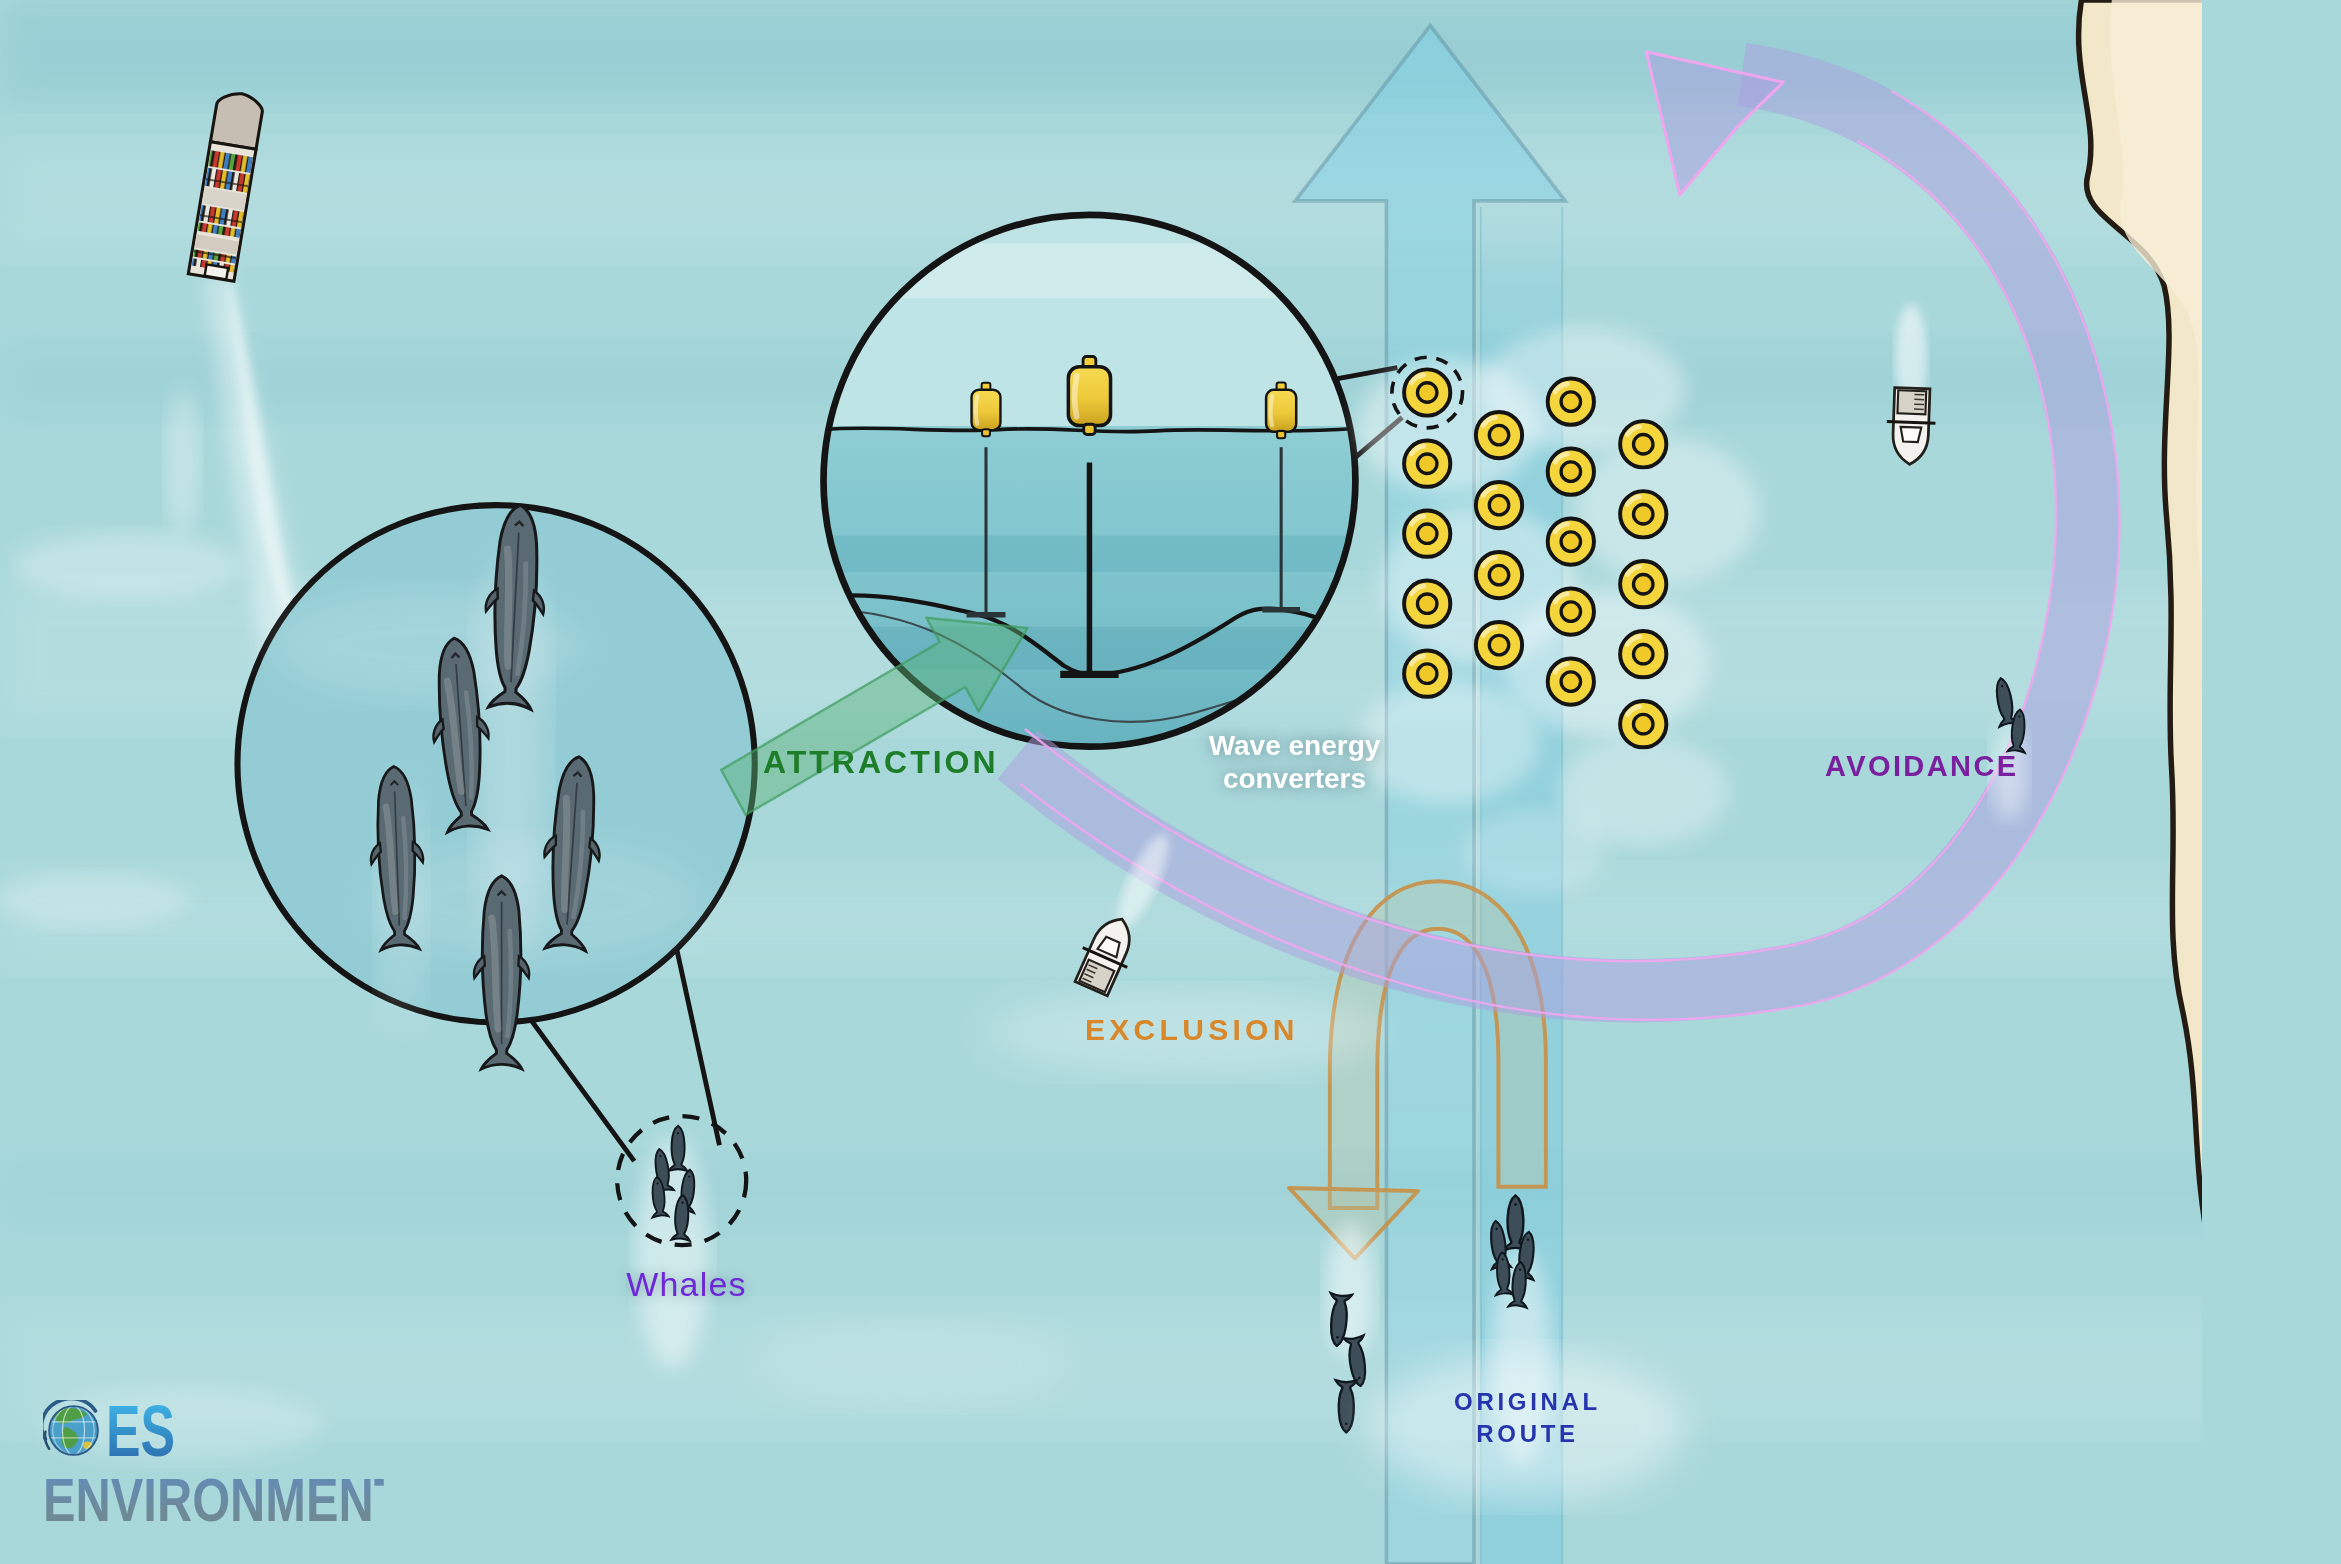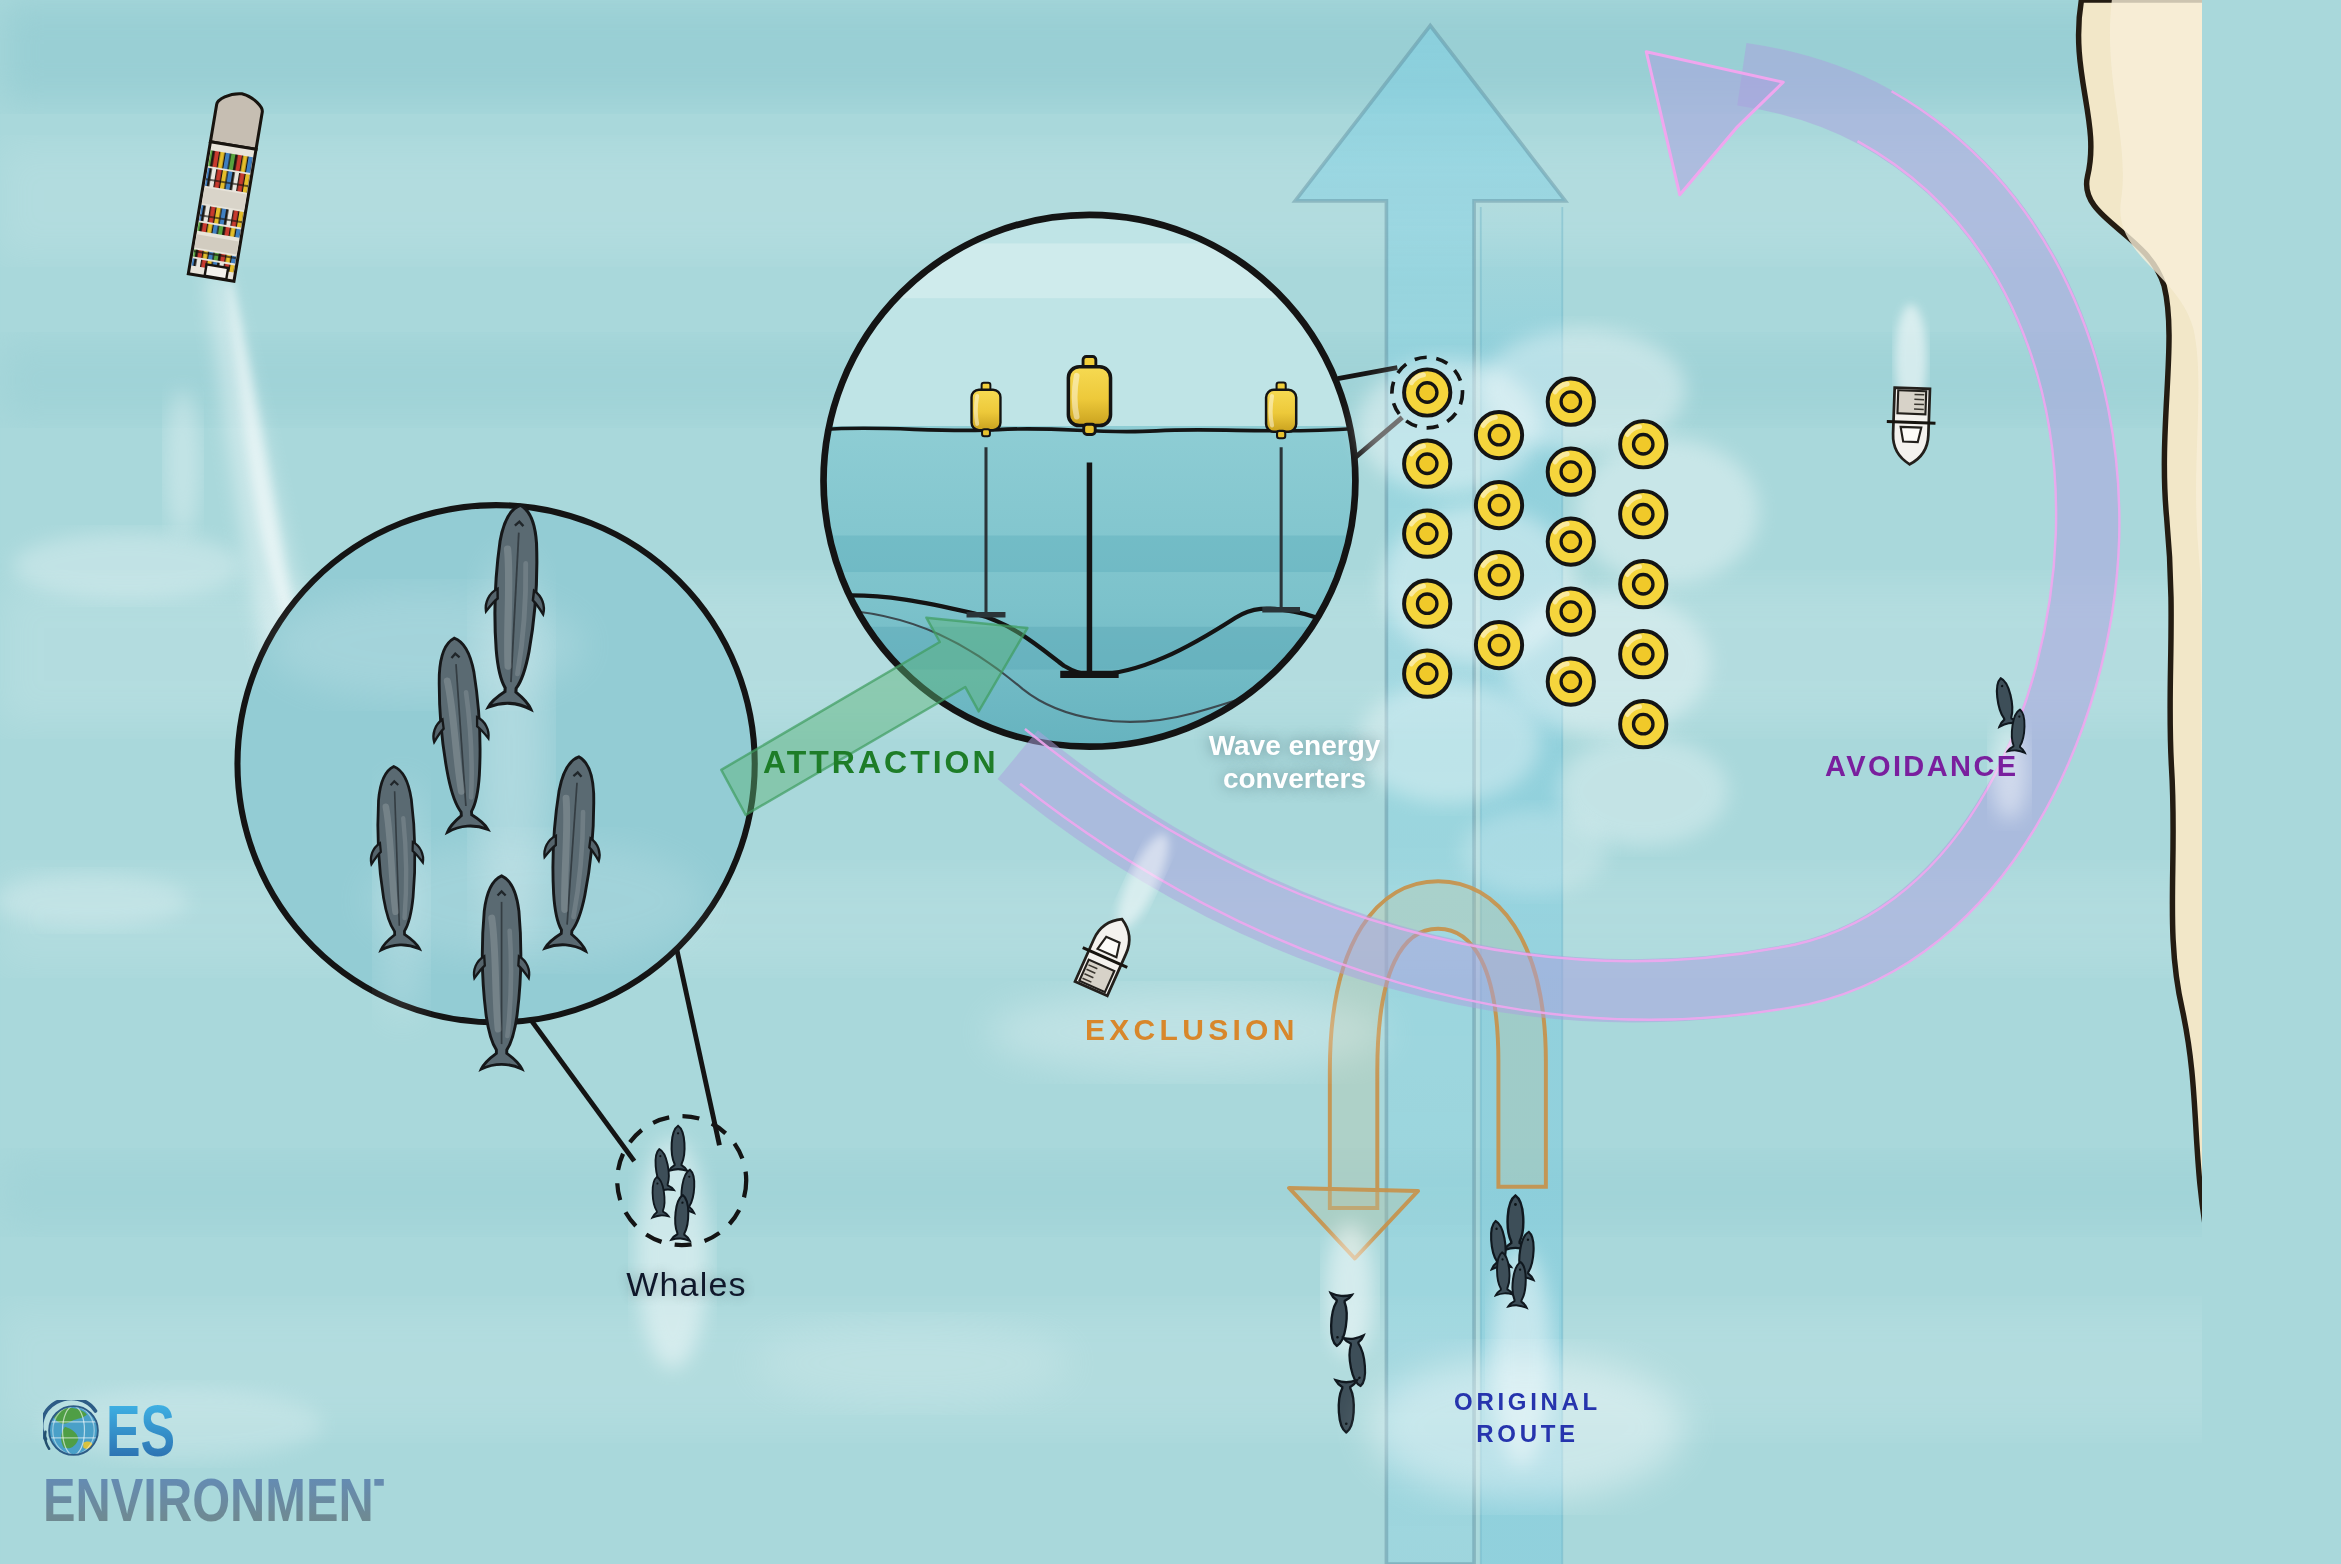--- a/index.html
+++ b/index.html
@@ -12,21 +12,21 @@
   .lbl-wec{left:1130px;top:729px;width:329px;text-align:center;font-size:28px;
       font-weight:600;color:#ffffff;line-height:1.18;white-space:normal;
       text-shadow:0 0 13.4px rgba(55,85,95,.55);}
   .lbl-avoidance{left:1825px;top:750px;font-size:29px;font-weight:800;
       letter-spacing:2.4px;color:#7a1f9e;text-align:right;}
   .lbl-exclusion{left:1085px;top:1013px;font-size:30px;font-weight:800;
       letter-spacing:4.3px;color:#d8872b;}
   .lbl-route{left:1415px;top:1386px;width:225px;text-align:center;font-size:24px;
       font-weight:800;letter-spacing:3.7px;color:#2634ad;line-height:1.32;}
   .lbl-whales{left:592px;top:1265px;width:189px;text-align:center;font-size:34px;
-      font-weight:500;letter-spacing:1.2px;color:#0f172a;
+      font-weight:500;letter-spacing:1.2px;color:#6d28d9;
       text-shadow:0 0 11px rgba(70,100,105,.45);}
   .logo{position:absolute;left:43px;top:1400px;width:426px;}
   .logo .row1{display:flex;align-items:center;height:61px;}
   .logo .es{font-size:72px;font-weight:800;line-height:1;margin-left:2.4px;
       transform:scaleX(.72);transform-origin:left center;
       background:linear-gradient(#41bbec,#2a68a9);
       -webkit-background-clip:text;background-clip:text;color:transparent;}
   .logo .env{font-size:61px;font-weight:800;line-height:1;margin-top:8.5px;
       transform:scaleX(.80);transform-origin:left center;
       background:linear-gradient(#5d86b8,#6d8382);

